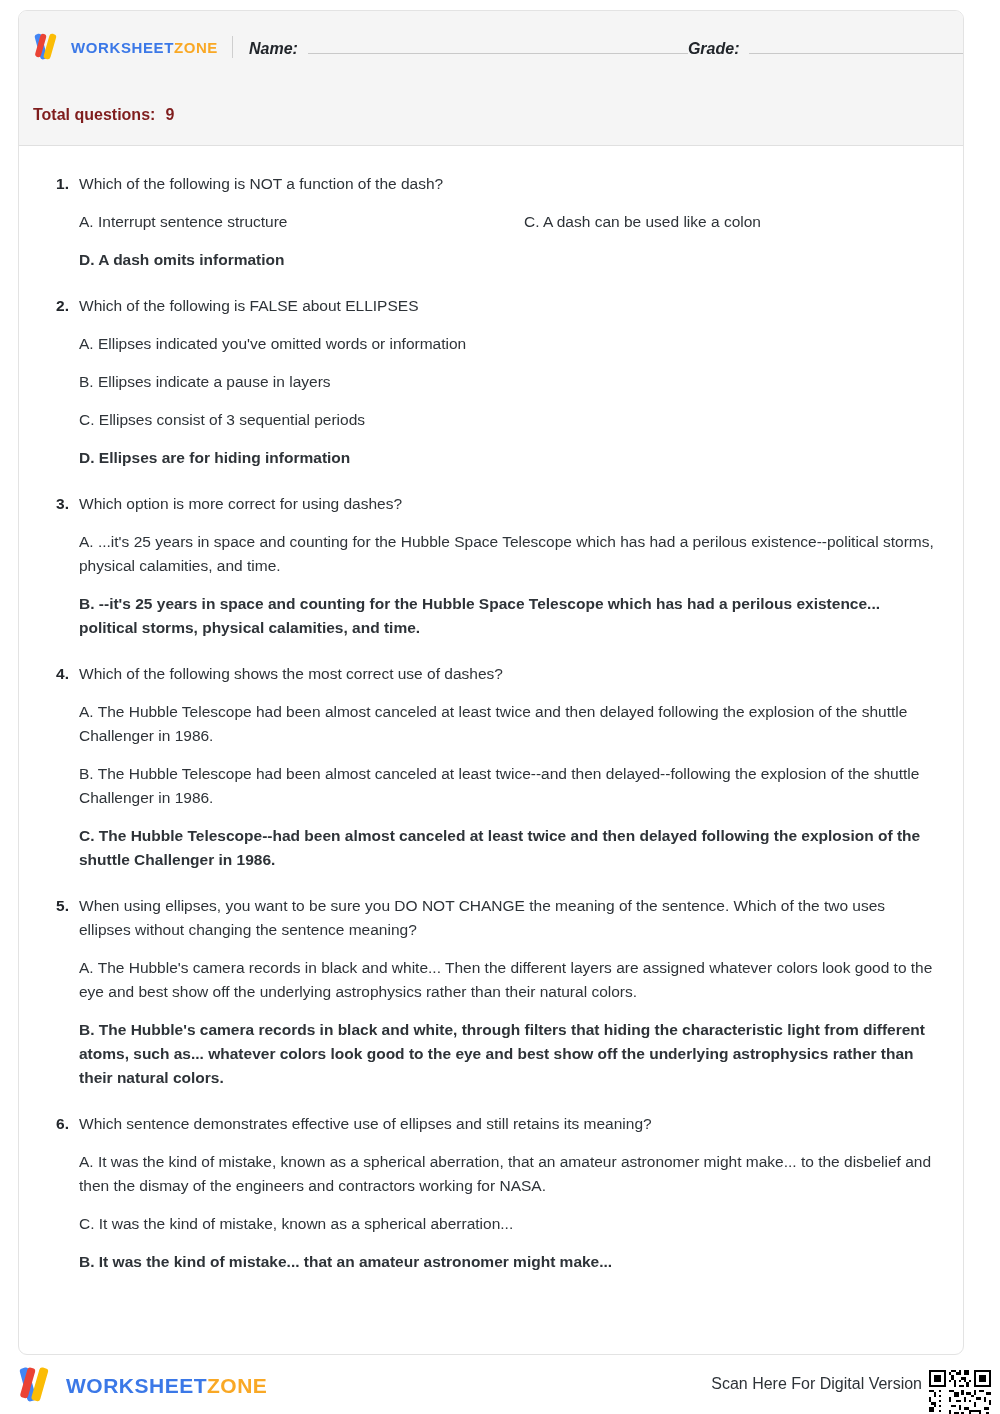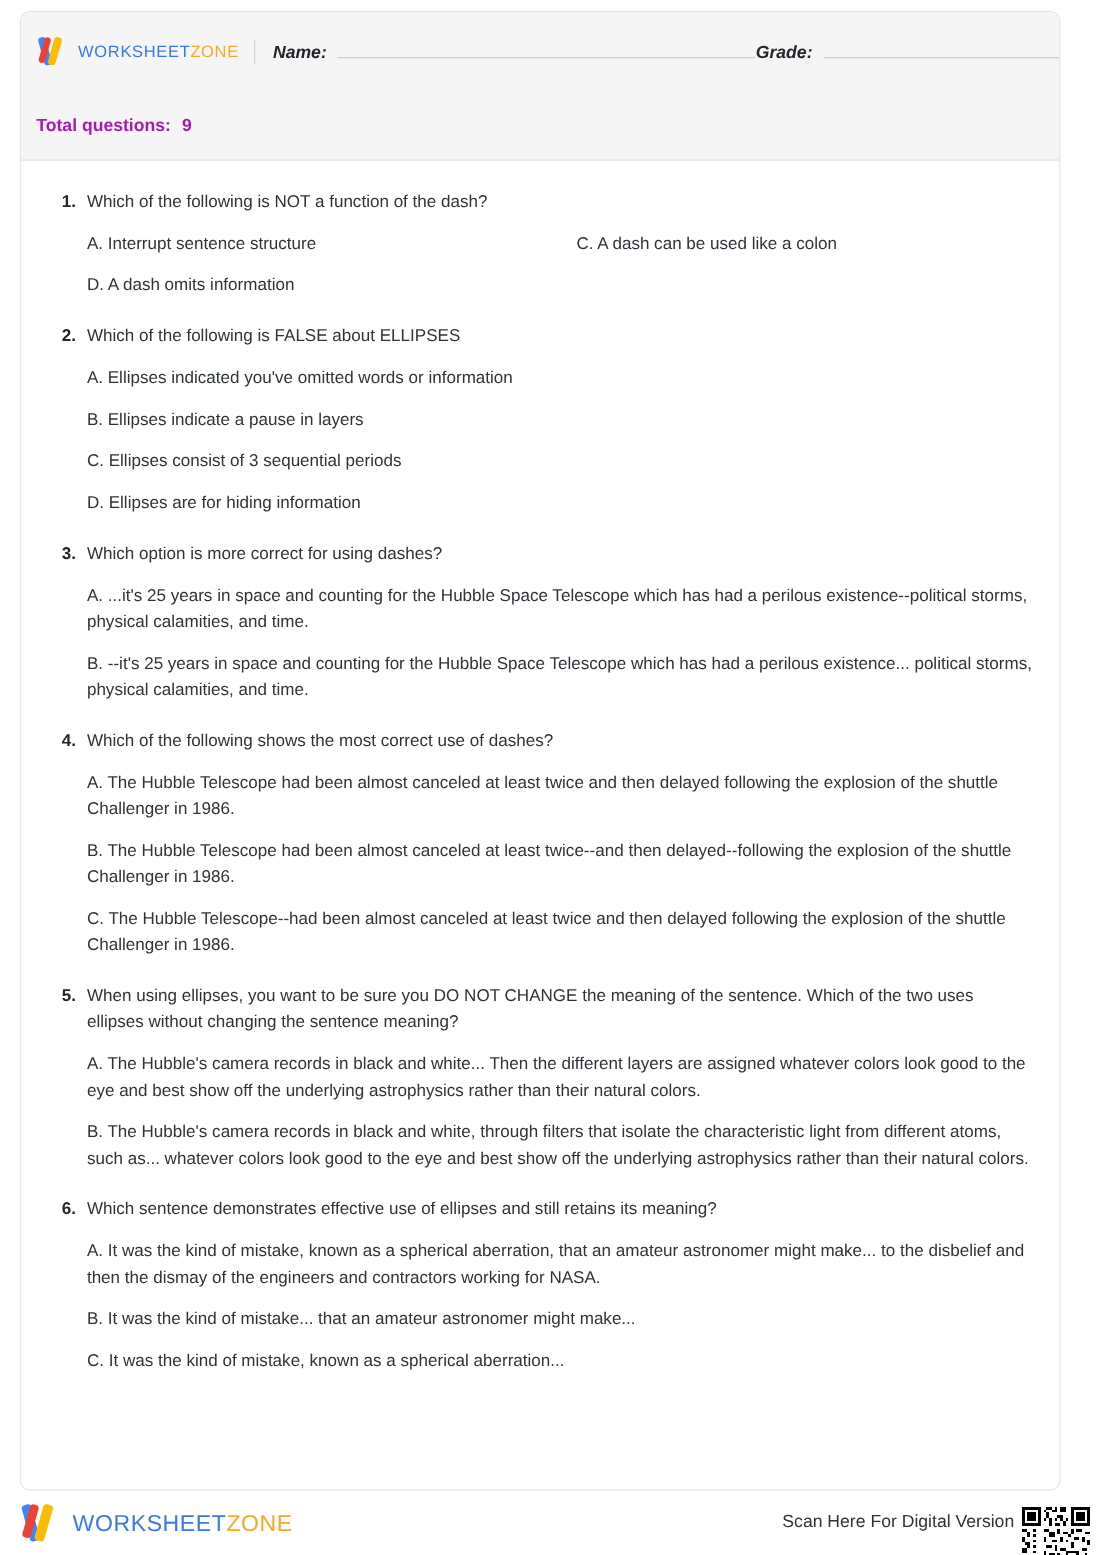--- a/index.html
+++ b/index.html
@@ -80,21 +80,21 @@
   .lm-yellow {
     left: 17px; top: 0;
     width: 7px; height: 26px;
     background: #fbbc05;
     transform: rotate(16deg);
     transform-origin: top center;
   }
 
   .logo-word {
     font-size: 15px;
-    font-weight: normal;
+    font-weight: bold;
     letter-spacing: 0.6px;
     white-space: nowrap;
     line-height: 1;
   }
   .lw-blue  { color: #3b78e7; }
   .lw-orange{ color: #f9a825; }
 
   .head-divider {
     width: 1px;
     height: 22px;
@@ -124,21 +124,21 @@
   .rule-grade { width: 290px; }
 
   .spacer-flex { flex: 1 1 auto; }
 
   .total-line {
     position: absolute;
     left: 14px;
     top: 95px;
     font-size: 16px;
     font-weight: bold;
-    color: #a21caf;
+    color: #7f1d1d;
     display: flex;
     align-items: baseline;
   }
   .total-count { margin-left: 10px; }
 
   
   .sheet-body {
     padding: 26px 24px 10px 24px;
     box-sizing: border-box;
   }
@@ -172,21 +172,21 @@
   
   .opts {
     display: block;
   }
   .opt {
     font-size: 15.5px;
     line-height: 1.55;
     color: #2e3338;
     margin-bottom: 14px;
   }
-  .opt:last-child { margin-bottom: 0; }
+  .opt:last-child { margin-bottom: 0; font-weight: bold; }
 
   
   .opts.two-col {
     display: grid;
     grid-template-columns: 445px 1fr;
     column-gap: 0;
     row-gap: 14px;
   }
   .opts.two-col .opt { margin-bottom: 0; }
 
@@ -323,33 +323,33 @@
         </div>
       </div>
     </div>
 
     <div class="question">
       <div class="q-num">5.</div>
       <div class="q-body">
         <div class="q-text">When using ellipses, you want to be sure you DO NOT CHANGE the meaning of the sentence. Which of the two uses ellipses without changing the sentence meaning?</div>
         <div class="opts">
           <div class="opt">A. The Hubble's camera records in black and white... Then the different layers are assigned whatever colors look good to the eye and best show off the underlying astrophysics rather than their natural colors.</div>
-          <div class="opt">B. The Hubble's camera records in black and white, through filters that isolate the characteristic light from different atoms, such as... whatever colors look good to the eye and best show off the underlying astrophysics rather than their natural colors.</div>
+          <div class="opt">B. The Hubble's camera records in black and white, through filters that hiding the characteristic light from different atoms, such as... whatever colors look good to the eye and best show off the underlying astrophysics rather than their natural colors.</div>
         </div>
       </div>
     </div>
 
     <div class="question">
       <div class="q-num">6.</div>
       <div class="q-body">
         <div class="q-text">Which sentence demonstrates effective use of ellipses and still retains its meaning?</div>
         <div class="opts">
           <div class="opt">A. It was the kind of mistake, known as a spherical aberration, that an amateur astronomer might make... to the disbelief and then the dismay of the engineers and contractors working for NASA.</div>
+          <div class="opt">C. It was the kind of mistake, known as a spherical aberration...</div>
           <div class="opt">B. It was the kind of mistake... that an amateur astronomer might make...</div>
-          <div class="opt">C. It was the kind of mistake, known as a spherical aberration...</div>
         </div>
       </div>
     </div>
 
   </div>
 </div>
 
 <div class="footer">
 
   <div class="footer-logo">

